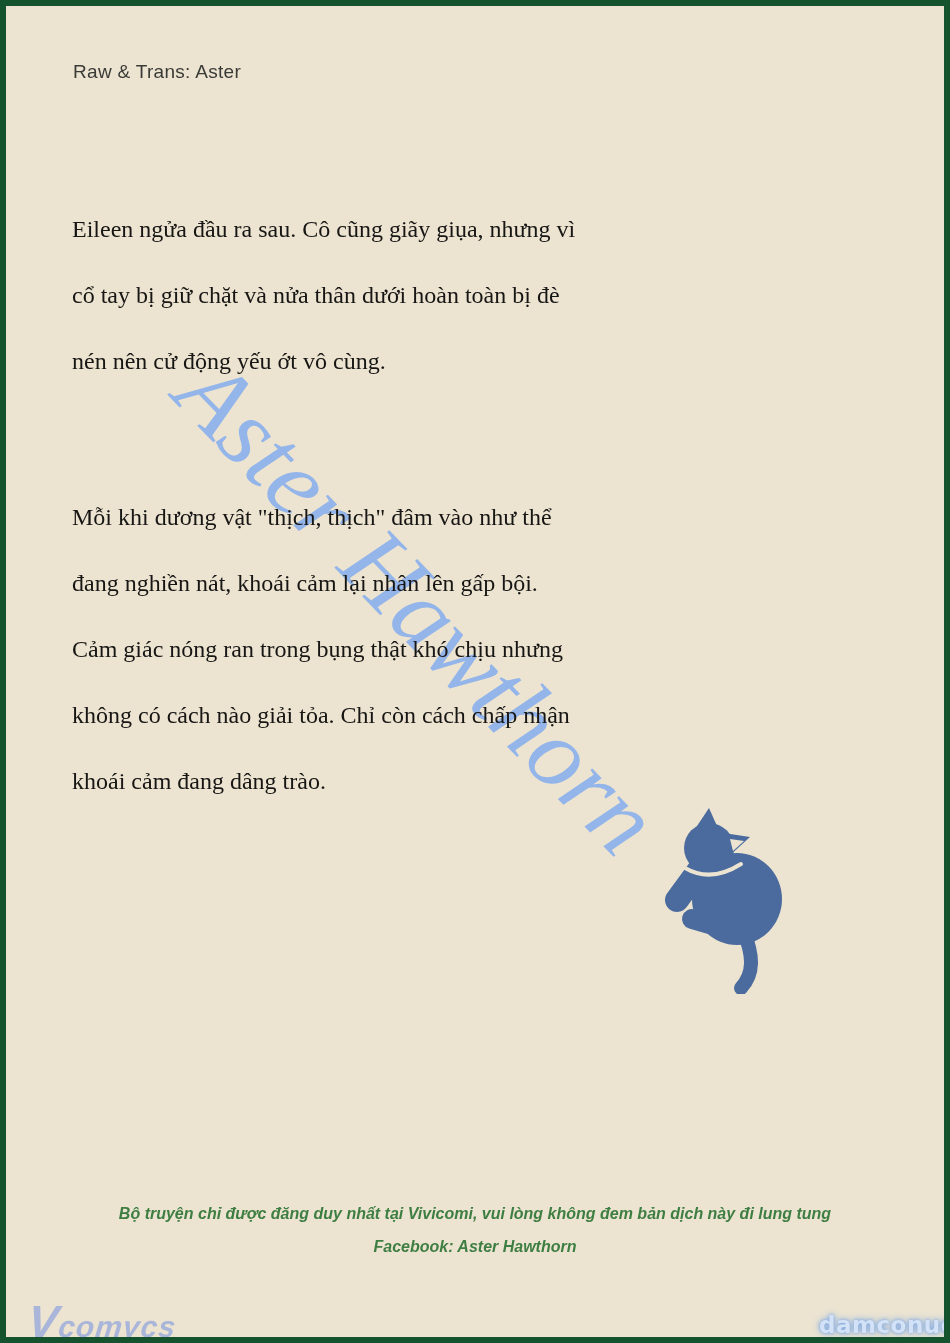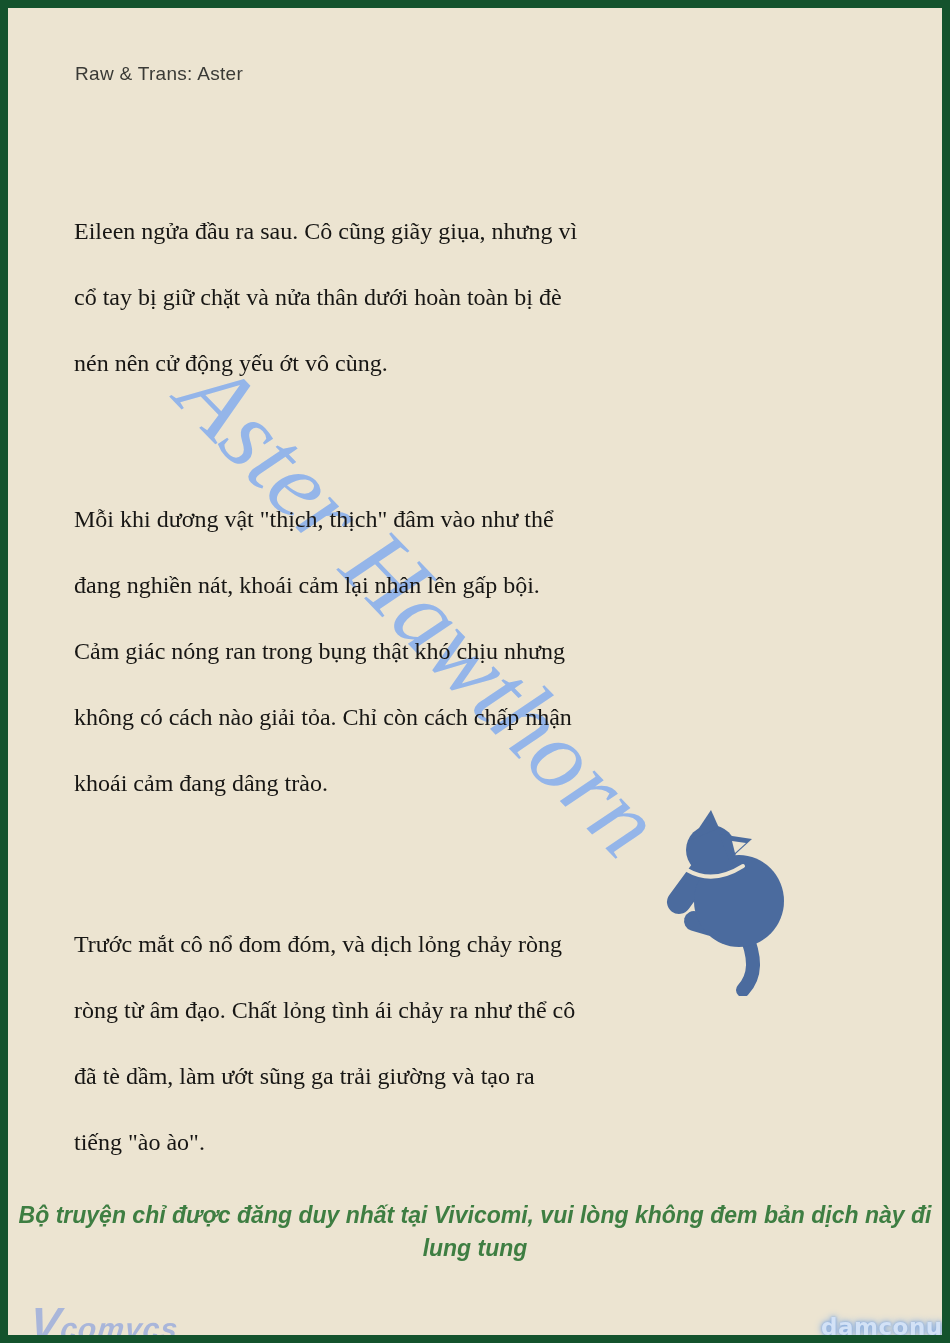--- a/index.html
+++ b/index.html
@@ -1,20 +1,20 @@
 <!DOCTYPE html>
 <html><head>
 <meta charset="utf-8">
 <style>
   html,body{margin:0;padding:0;background:#888;}
   .page{
     position:relative;
     width:950px;height:1343px;
     background:#ece4d1;
-    border:8px solid #14532d;
+    border:6px solid #14532d;
     box-sizing:border-box;
     overflow:hidden;
     font-family:"Liberation Serif", serif;
   }
   .credit{
     position:absolute;left:67px;top:55px;
     font-family:"Liberation Sans", sans-serif;
     font-size:19px;color:#3a3a36;letter-spacing:.3px;
   }
   .watermark{
@@ -41,21 +41,21 @@
     z-index:3;
   }
   .p1{top:190px;}
   .p2{top:478px;}
   .p3{top:903px;}
   .footer{
     position:absolute;left:0;right:0;top:1191px;
     text-align:center;
     font-family:"Liberation Sans", sans-serif;
     font-style:italic;font-weight:bold;
-    font-size:23px;line-height:33px;
+    font-size:16px;line-height:33px;
     color:#3e7e42;
     z-index:3;
   }
   .footer div{margin:0;}
   .vcomycs{
     position:absolute;left:22px;top:1290px;
     font-family:"Liberation Sans", sans-serif;
     font-style:italic;font-weight:bold;
     font-size:30px;letter-spacing:1px;
     color:#a9b6da;
@@ -105,25 +105,22 @@
   </svg>
 
   <div class="para p1">Eileen ngửa đầu ra sau. Cô cũng giãy giụa, nhưng vì
 cổ tay bị giữ chặt và nửa thân dưới hoàn toàn bị đè
 nén nên cử động yếu ớt vô cùng.</div>
   <div class="para p2">Mỗi khi dương vật "thịch, thịch" đâm vào như thể
 đang nghiền nát, khoái cảm lại nhân lên gấp bội.
 Cảm giác nóng ran trong bụng thật khó chịu nhưng
 không có cách nào giải tỏa. Chỉ còn cách chấp nhận
 khoái cảm đang dâng trào.</div>
-  <div class="para p3">Trước mắt cô nổ đom đóm, và dịch lỏng chảy ròng
-ròng từ âm đạo. Chất lỏng tình ái chảy ra như thể cô
-đã tè dầm, làm ướt sũng ga trải giường và tạo ra
-tiếng "ào ào".</div>
 
   <div class="footer">
     <div>Bộ truyện chỉ được đăng duy nhất tại Vivicomi, vui lòng không đem bản dịch này đi lung tung</div>
+    <div>Facebook: Aster Hawthorn</div>
   </div>
 
   <div class="vcomycs">Vcomycs</div>
   <div class="damconuong">damconuong</div>
 
 </div>
 
 </body></html>

